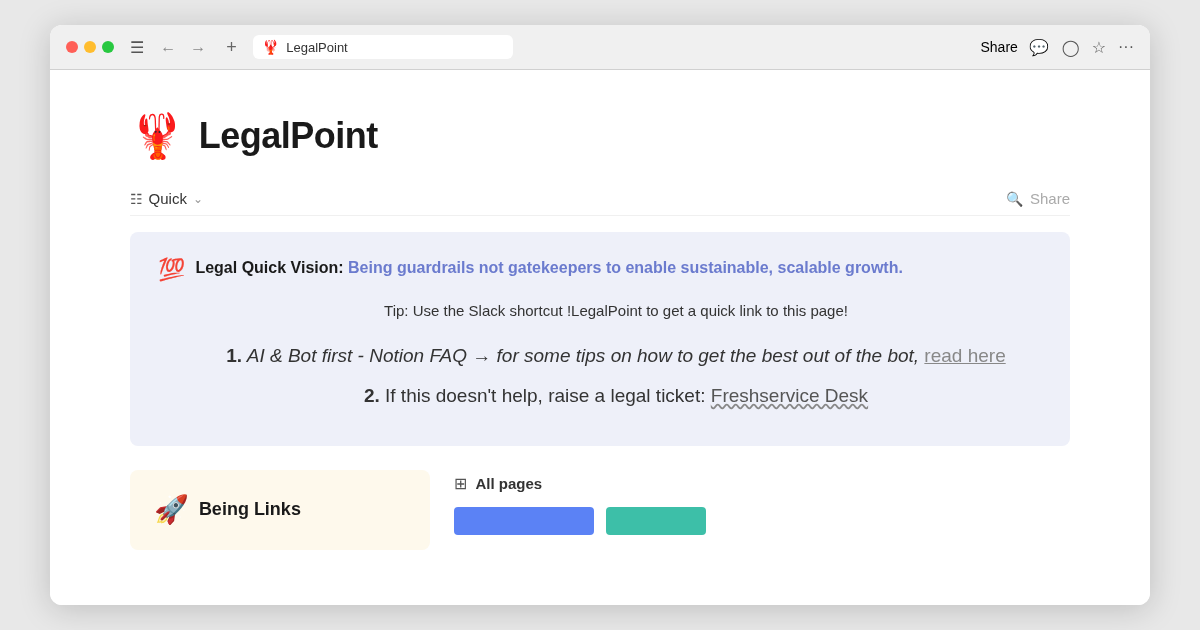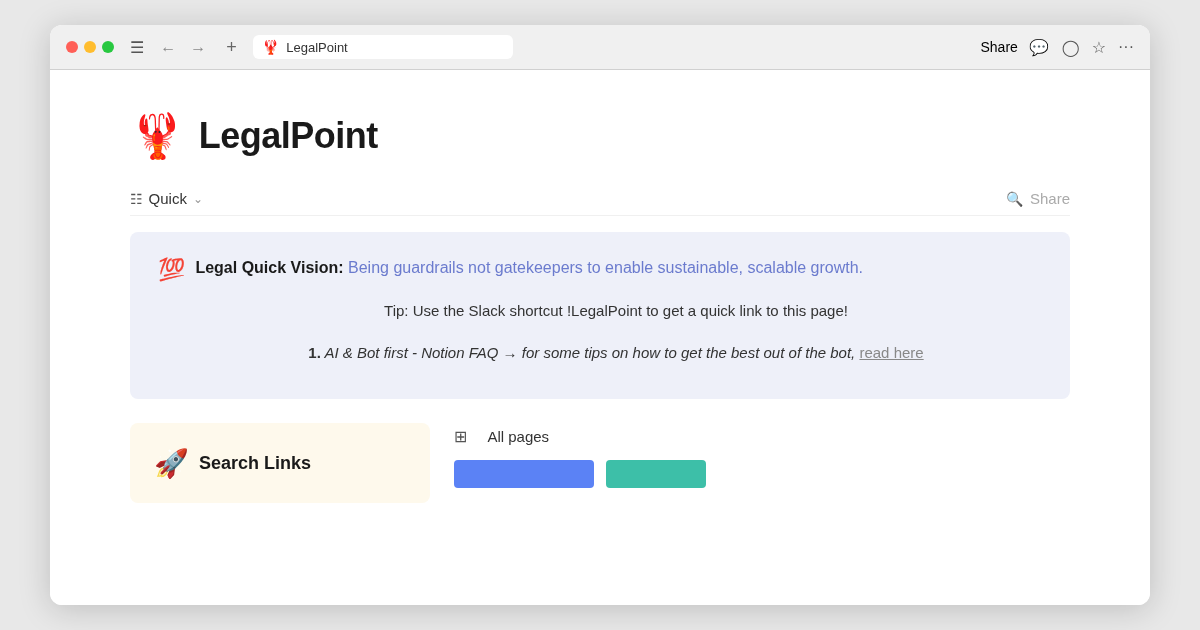--- a/index.html
+++ b/index.html
@@ -194,21 +194,21 @@
     .vision-emoji { font-size: 22px; flex-shrink: 0; margin-top: 1px; }
 
     .vision-text {
       font-size: 16px;
       color: #1a1a1a;
       line-height: 1.5;
     }
 
     .vision-highlight {
       color: #6b7bce;
-      font-weight: 400;
+      font-weight: 700;
     }
 
     .vision-body {
       padding-left: 32px;
       text-align: center;
     }
 
     .tip-text {
       font-size: 15px;
       color: #333;
@@ -218,21 +218,21 @@
 
     .how-to-title {
       font-size: 15px;
       font-weight: 700;
       font-style: italic;
       color: #1a1a1a;
       margin-bottom: 10px;
     }
 
     .numbered-item {
-      font-size: 15px;
+      font-size: 19px;
       color: #333;
       margin-bottom: 10px;
       line-height: 1.6;
     }
 
     .numbered-item strong {
       font-weight: 700;
     }
 
     .numbered-item em {
@@ -294,22 +294,21 @@
     }
 
     .grid-icon {
       font-size: 16px;
       color: #555;
     }
 
     .all-pages-label {
       font-size: 15px;
       color: #333;
-      font-weight: 400;
-      margin-left: 12px;
+      font-weight: 700;
     }
 
     .pages-row {
       display: flex;
       gap: 12px;
     }
 
     .page-pill {
       height: 28px;
       border-radius: 4px;
@@ -380,27 +379,30 @@
         <span class="vision-emoji">💯</span>
         <div class="vision-text">
           <strong>Legal Quick Vision: </strong><span class="vision-highlight">Being guardrails not gatekeepers to enable sustainable, scalable growth.</span>
         </div>
       </div>
       <div class="vision-body">
         <p class="tip-text">Tip: Use the Slack shortcut !LegalPoint to get a quick link to this page!</p>
         <p class="numbered-item">
           <strong>1.</strong><em><span> AI &amp; Bot first - Notion FAQ → for some tips on how to get the best out of the bot, </span></em><a class="link-text">read here</a>
         </p>
+        <p class="numbered-item">
+          <strong>2.</strong><span> If this doesn't help, raise a legal ticket: </span><a class="link-text-underline">Freshservice Desk</a>
+        </p>
       </div>
     </div>
 
     <div class="bottom-section">
       <div class="quick-links-card">
         <span class="quick-links-emoji">🚀</span>
-        <span class="quick-links-title">Search Links</span>
+        <span class="quick-links-title">Being Links</span>
       </div>
       <div class="all-pages-section">
         <div class="all-pages-header">
           <span class="grid-icon">⊞</span>
           <span class="all-pages-label">All pages</span>
         </div>
         <div class="pages-row">
           <div class="page-pill page-pill-blue"></div>
           <div class="page-pill page-pill-teal"></div>
         </div>

